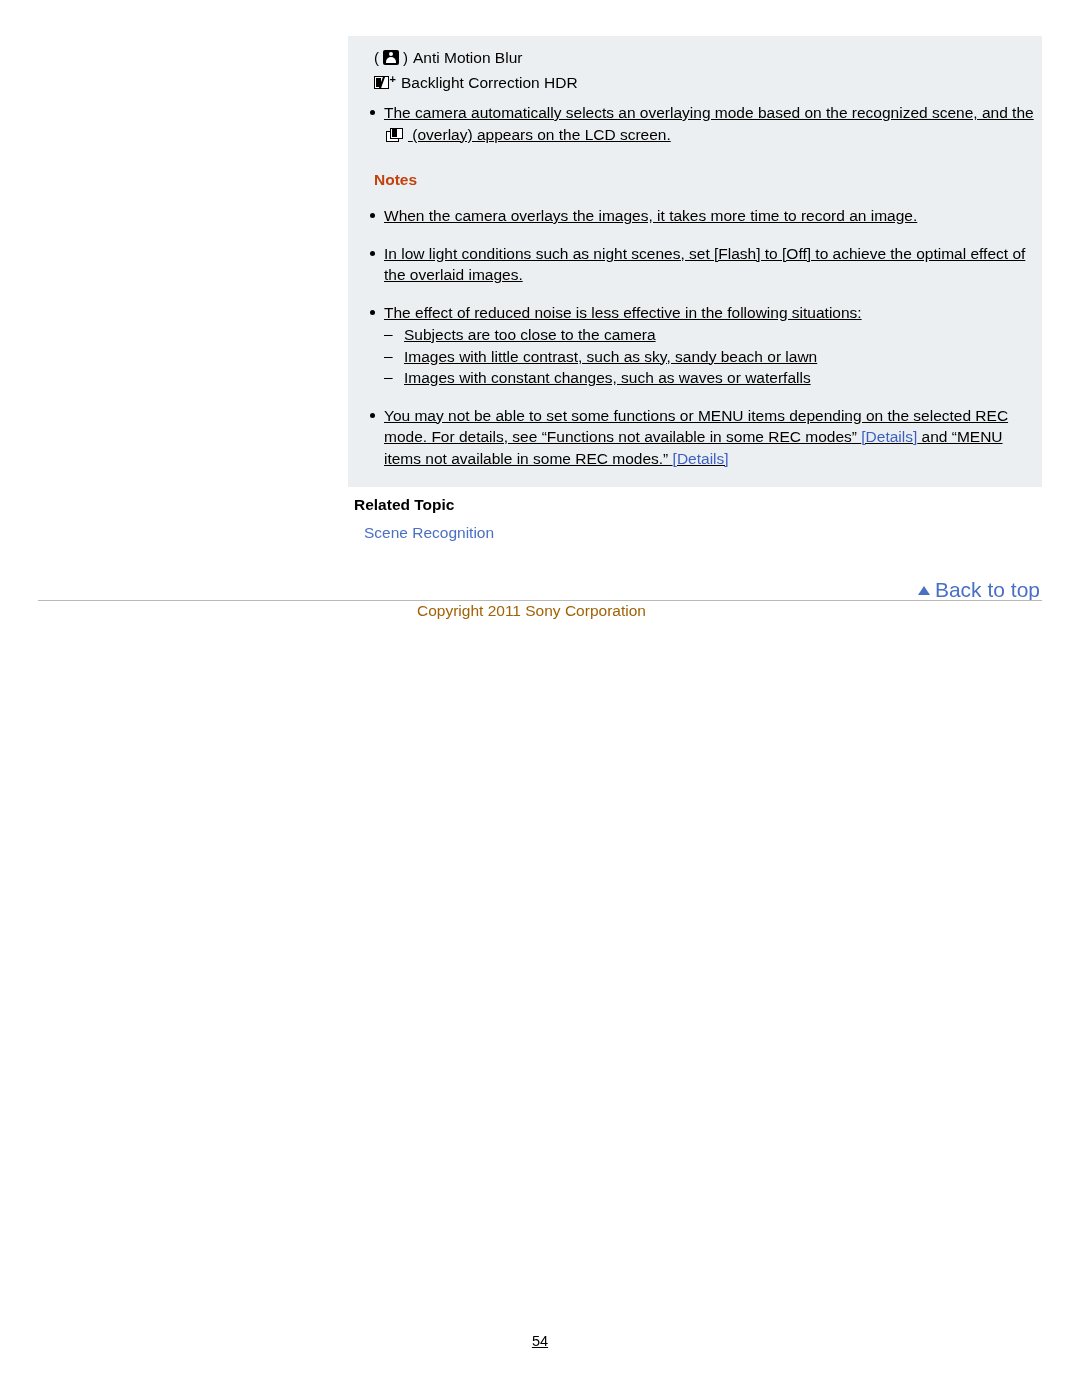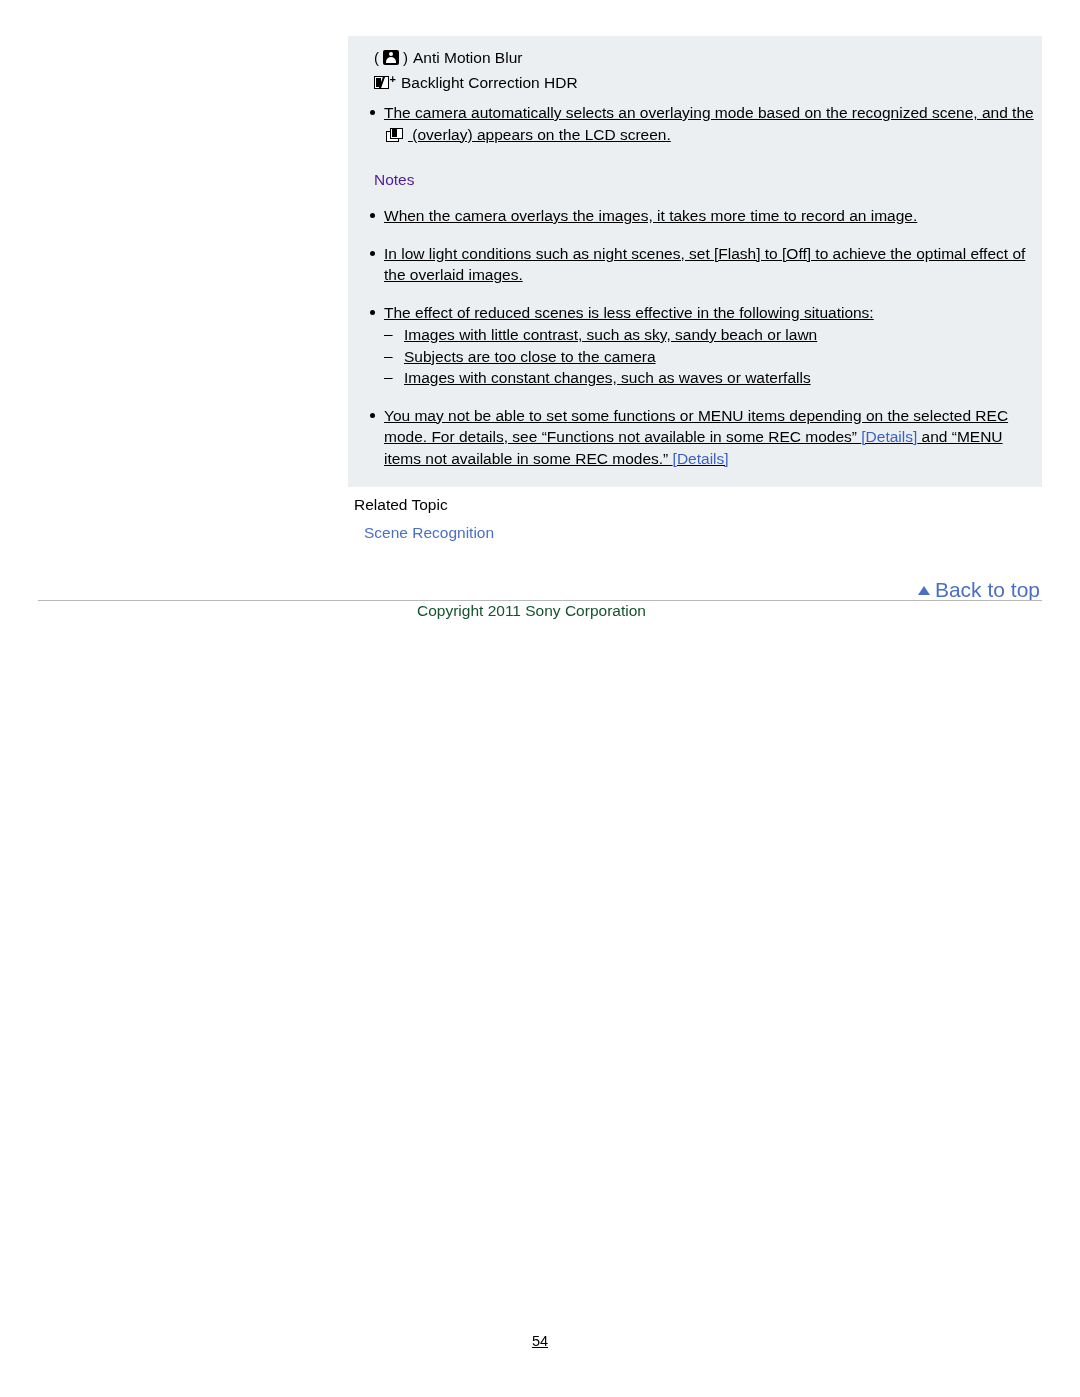--- a/index.html
+++ b/index.html
@@ -216,37 +216,37 @@
   ul.dashes > li::before {
     content: "\2013";
     position: absolute;
     left: 0;
     top: -1px;
     font-size: 15.5px;
     color: #000;
   }
 
   .notes-title {
-    color: #4c1d95;
-    font-weight: normal;
+    color: #c2410c;
+    font-weight: bold;
     font-size: 15.5px;
     margin: 26px 0 2px 18px;
   }
 
   .link-ref {
     color: #3b5fc0;
   }
 
   
   .related-topic {
     position: absolute;
     left: 354px;
     top: 496px;
     font-size: 15.5px;
-    font-weight: normal;
+    font-weight: bold;
     color: #000;
   }
   .scene-recognition {
     position: absolute;
     left: 364px;
     top: 524px;
     font-size: 15.5px;
     color: #4a6fc3;
   }
 
@@ -275,21 +275,21 @@
     width: 1004px;
     height: 1px;
     background: #b9b9b9;
   }
 
   .copyright {
     position: absolute;
     left: 417px;
     top: 602px;
     font-size: 15.5px;
-    color: #14532d;
+    color: #a16207;
   }
 
   .page-number {
     position: absolute;
     left: 0;
     right: 0;
     top: 1333px;
     text-align: center;
     font-size: 14.5px;
     color: #000;
@@ -344,24 +344,24 @@
       <div class="notes-title">Notes</div>
 
       <ul class="bullets tight">
         <li>
           <span>When the camera overlays the images, it takes more time to record an image.</span>
         </li>
         <li>
           <span>In low light conditions such as night scenes, set [Flash] to [Off] to achieve the optimal effect of the overlaid images.</span>
         </li>
         <li>
-          <span>The effect of reduced scenes is less effective in the following situations:</span>
+          <span>The effect of reduced noise is less effective in the following situations:</span>
           <ul class="dashes">
+            <li>Subjects are too close to the camera</li>
             <li>Images with little contrast, such as sky, sandy beach or lawn</li>
-            <li>Subjects are too close to the camera</li>
             <li>Images with constant changes, such as waves or waterfalls</li>
           </ul>
         </li>
         <li>
           <span>You may not be able to set some functions or MENU items depending on the selected REC mode. For details, see “Functions not available in some REC modes” </span><span class="link-ref">[Details]</span><span> and “MENU items not available in some REC modes.” </span><span class="link-ref">[Details]</span>
         </li>
       </ul>
 
     </div>
   </div>

